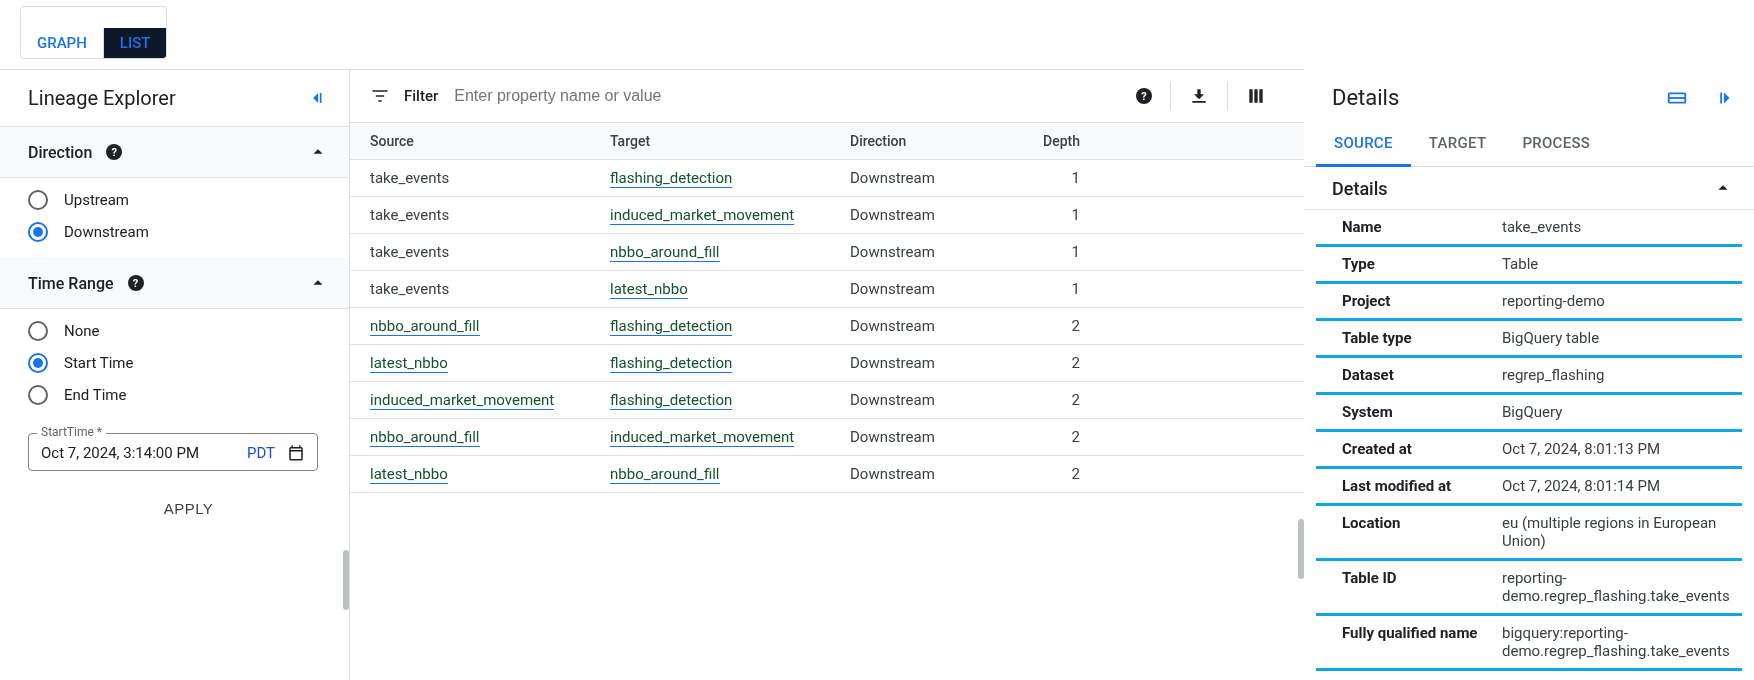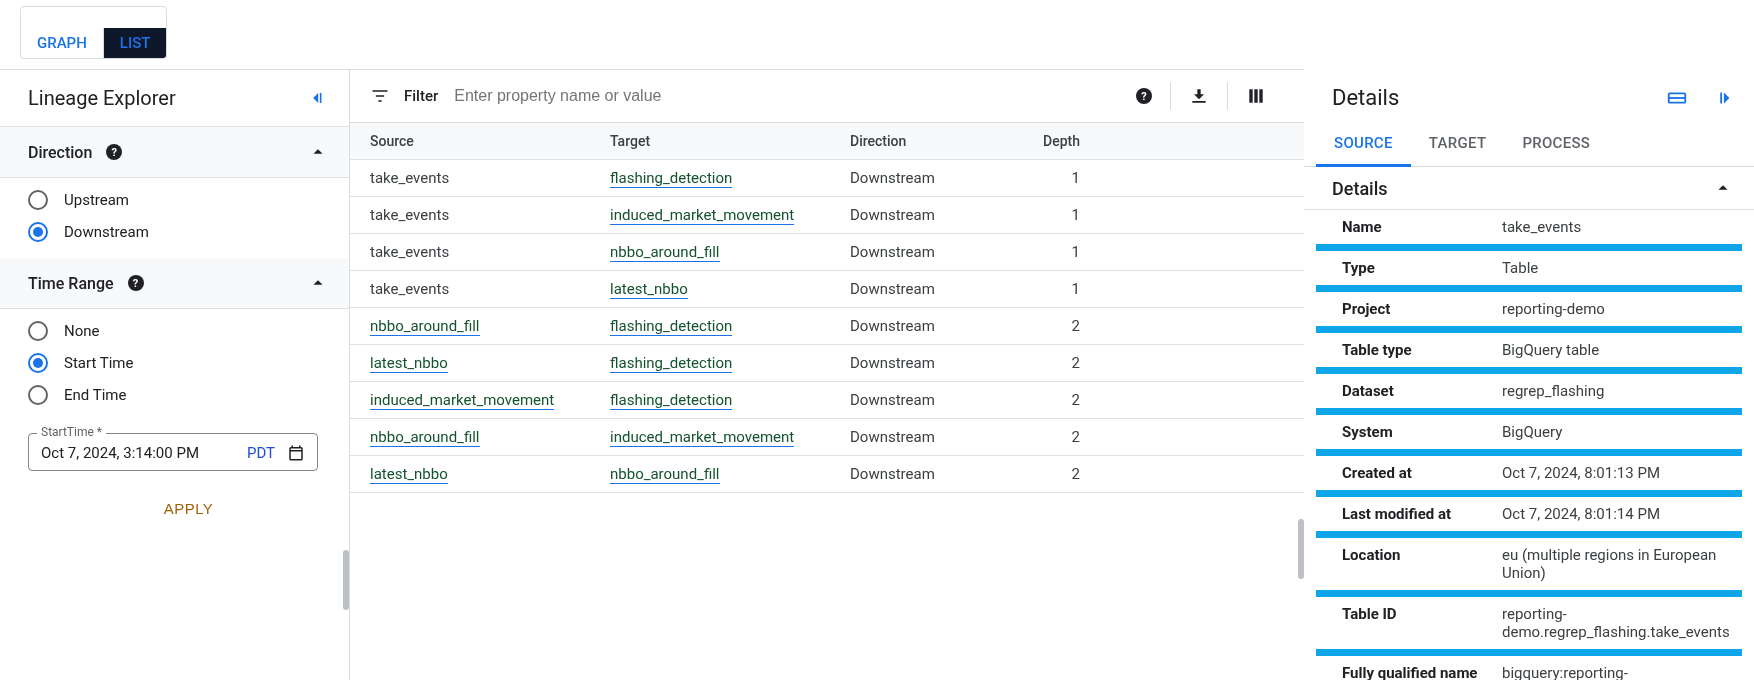--- a/index.html
+++ b/index.html
@@ -70,21 +70,21 @@
     border: 1px solid #80868b; border-radius: 4px; padding: 10px 12px 8px 12px;
     position: relative; width: 290px; display: flex; align-items: center;
   }
   .date-field .floating {
     position: absolute; top: -9px; left: 8px; background: #fff; padding: 0 4px;
     font-size: 12px; color: #5f6368;
   }
   .date-field .value { flex: 1; font-size: 15px; }
   .date-field .tz { color: #1d4ed8; font-size: 15px; margin-right: 12px; }
   .date-field .cal-icon { font-size: 18px; }
-  .apply-btn { margin: 20px 0 0 28px; background: none; border: none; color: #a16207; font-size: 15px; font-weight: 500; letter-spacing: 0.5px; cursor: pointer; }
+  .apply-btn { margin: 20px 0 0 28px; background: none; border: none; color: #404040; font-size: 15px; font-weight: 500; letter-spacing: 0.5px; cursor: pointer; }
   .left-scroll-thumb {
     position: absolute; right: 0px; top: 480px; width: 6px; height: 60px;
     background: #bdc1c6; border-radius: 3px;
   }
 
   .center-panel {
     flex: 1;
     border-top: 1px solid #dadce0;
     display: flex; flex-direction: column;
     min-width: 0;
@@ -122,21 +122,21 @@
   .right-header-icons .ic { cursor: pointer; display:inline-flex; }
   .detail-tabs { display: flex; border-bottom: 1px solid #dadce0; padding: 0 12px; }
   .detail-tab { padding: 12px 18px; font-size: 15px; font-weight: 500; color: #5f6368; cursor: pointer; letter-spacing: 0.3px; }
   .detail-tab.active { color: #1a73e8; border-bottom: 3px solid #1a73e8; margin-bottom: -1px; }
   .sub-section-header {
     display:flex; align-items:center; justify-content: space-between;
     padding: 10px 20px 10px 28px; font-size: 18px; font-weight: 500;
     border-bottom: 1px solid #e0e0e0;
   }
   .props { padding: 0 12px; }
-  .prow { display: flex; padding: 8px 0 8px 26px; border-bottom: 7px solid #0ea5e9; font-size: 15px; }
+  .prow { display: flex; padding: 8px 0 8px 26px; border-bottom: 3px solid #0ea5e9; font-size: 15px; }
   .prow .k { width: 160px; font-weight: 700; color: #202124; }
   .prow .v { flex: 1; color: #3c4043; word-break: break-word; padding-right: 8px; }
   .right-scroll-thumb {
     position: absolute; left: -6px; top: 450px; width: 6px; height: 60px;
     background: #bdc1c6; border-radius: 3px;
   }
 
   svg { display: block; }
 </style>
 </head>

